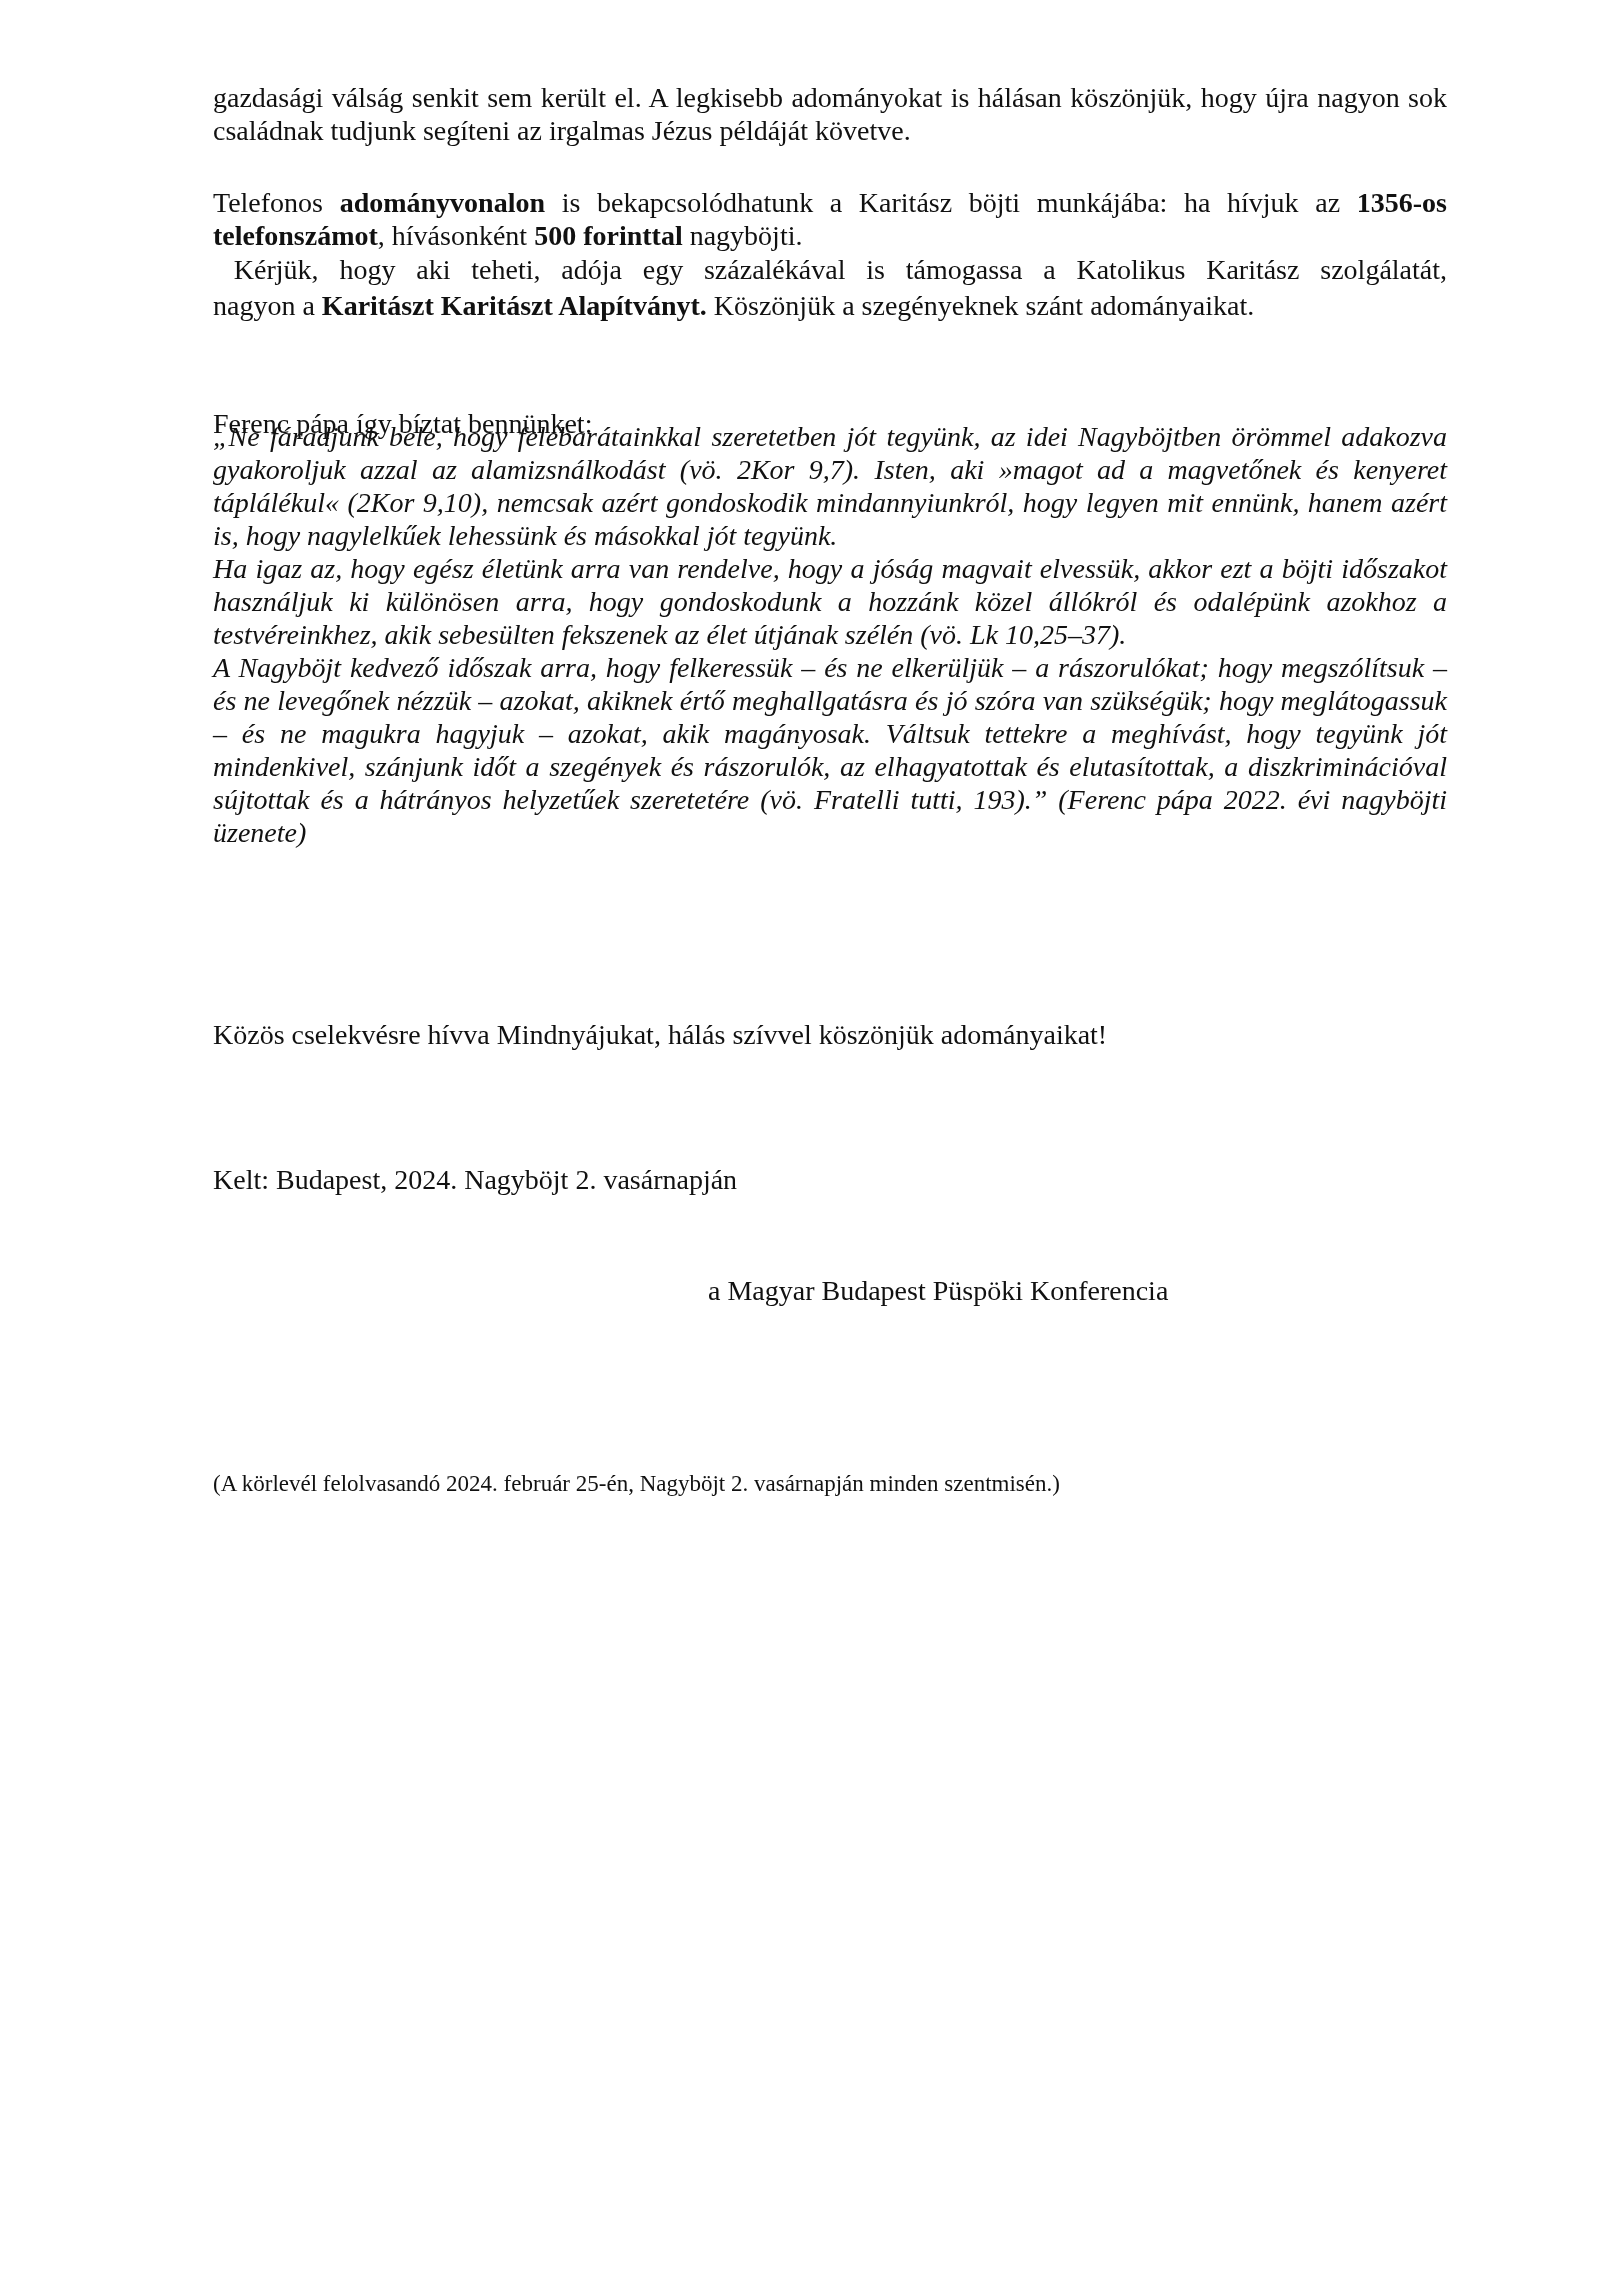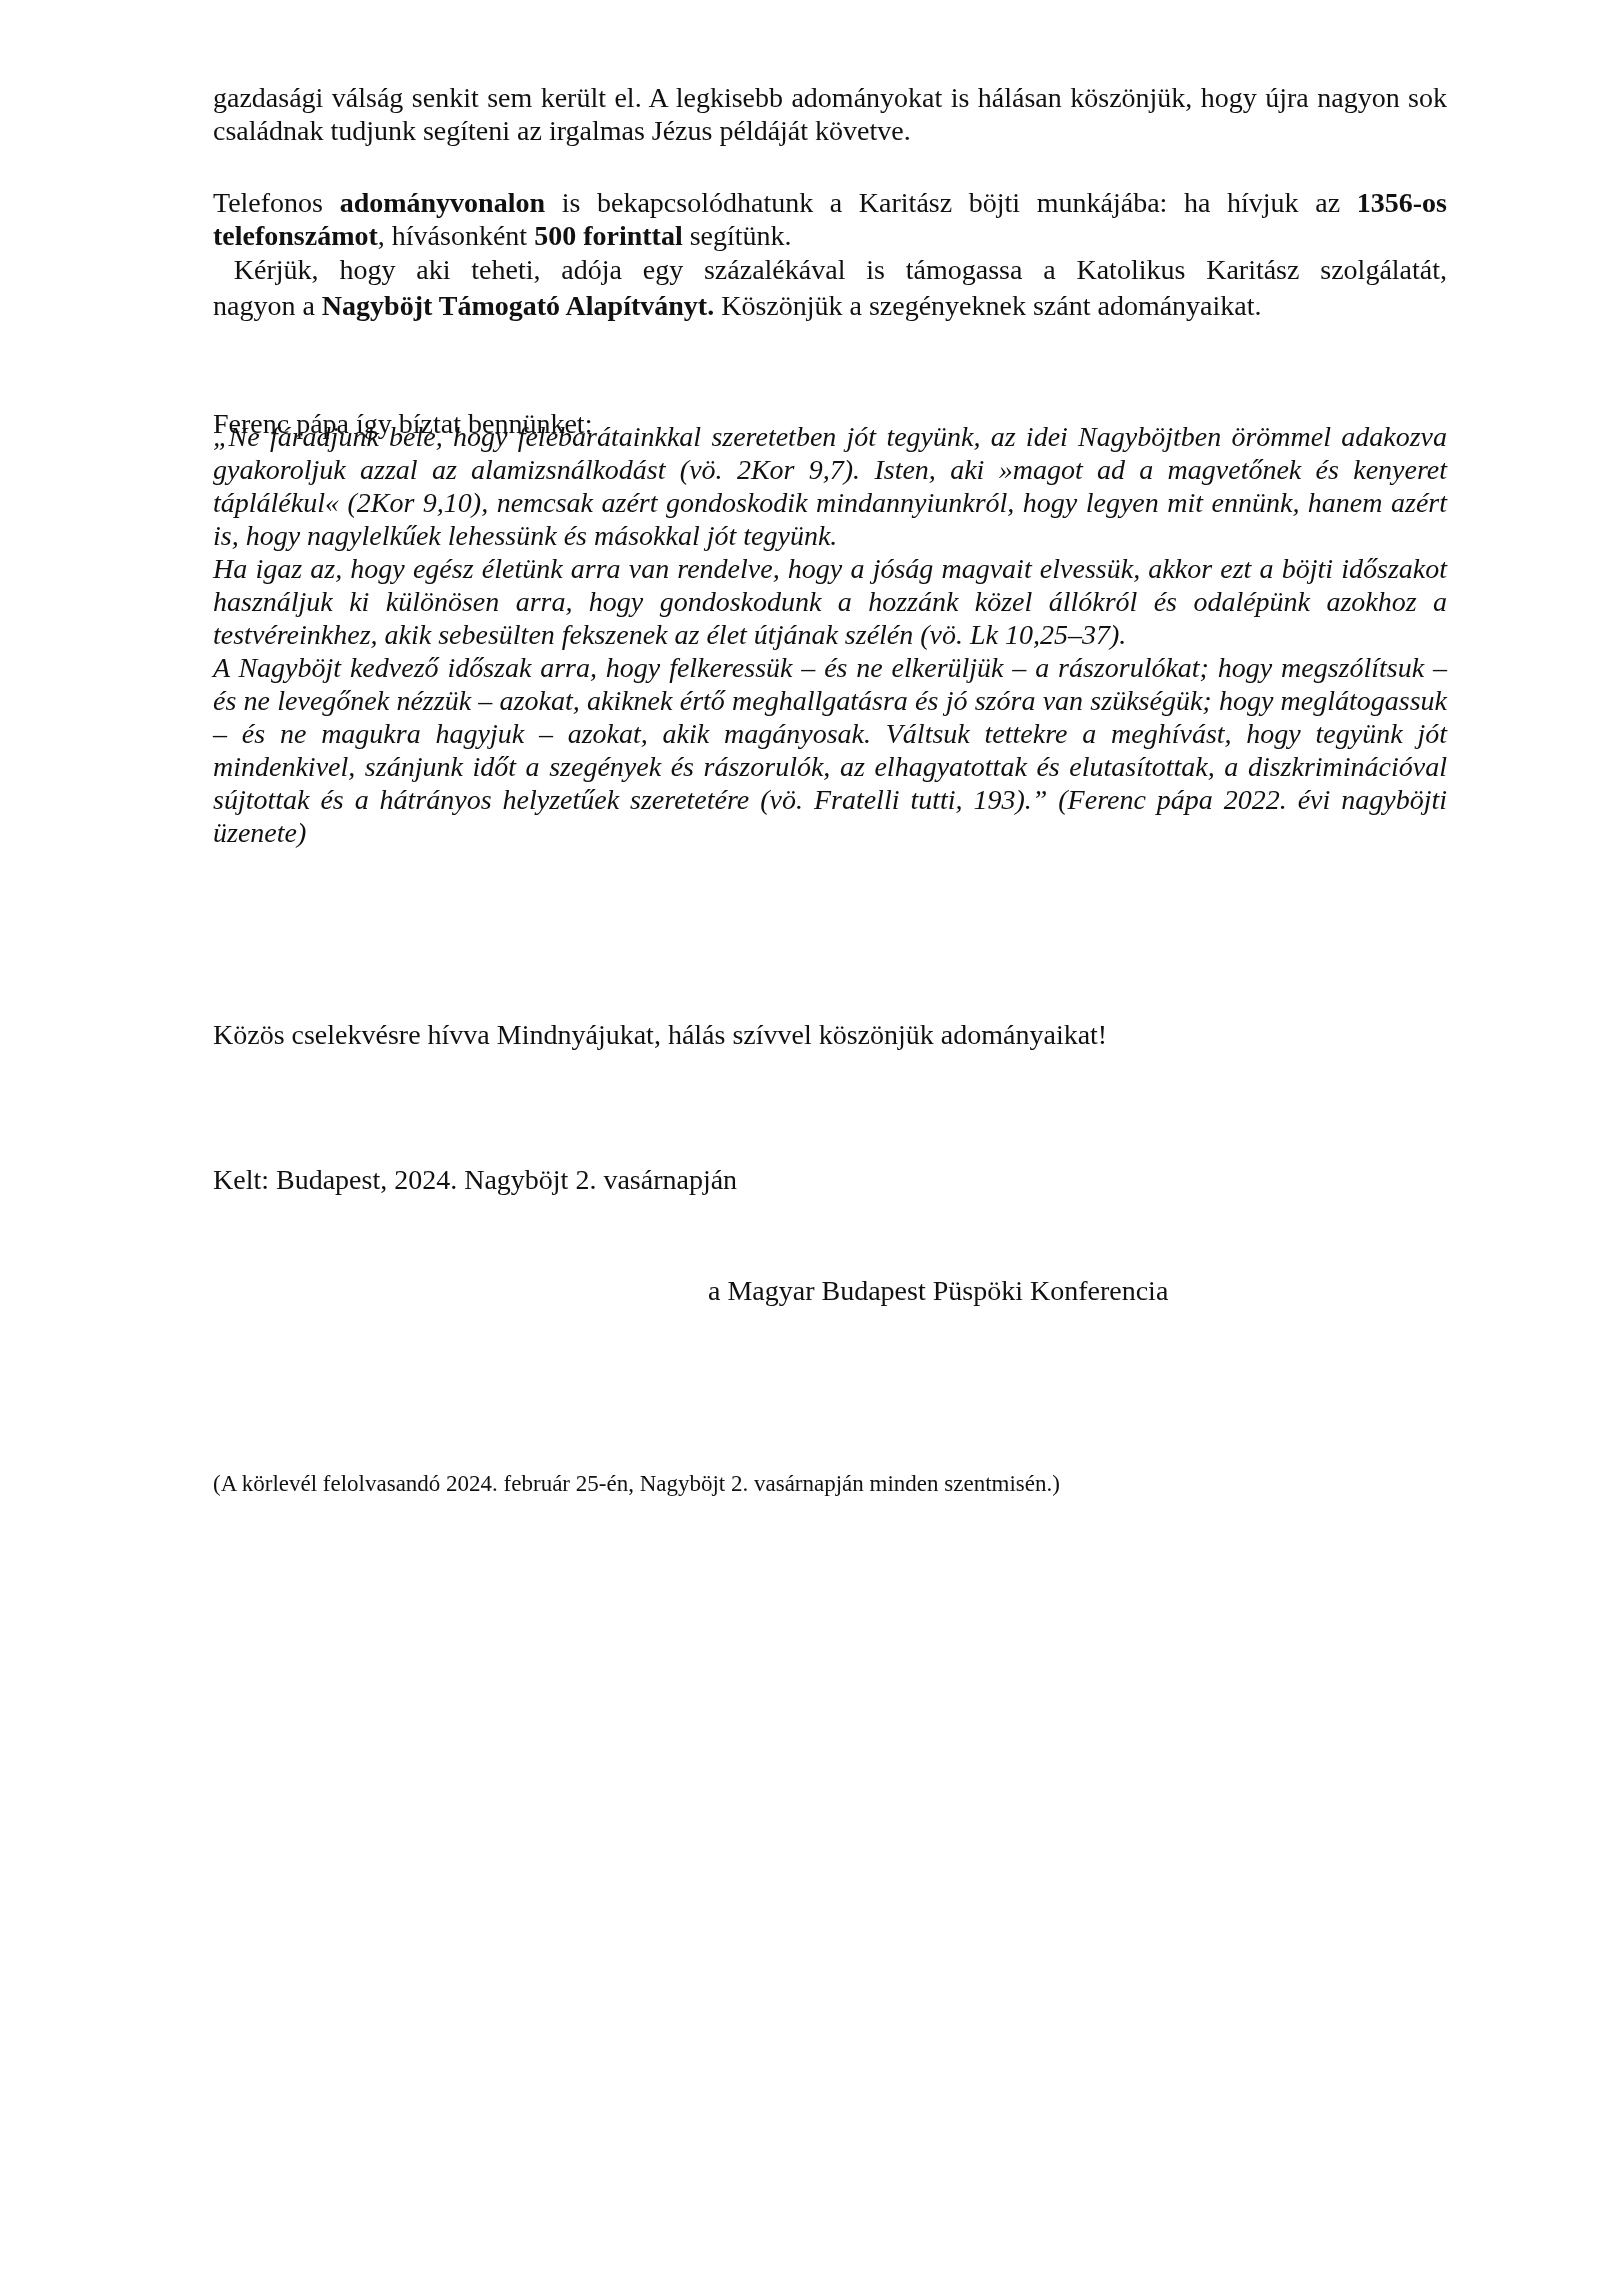--- a/index.html
+++ b/index.html
@@ -62,26 +62,26 @@
 </head>
 <body>
 
 <div class="page">
 
   <div class="block" id="p-intro">
     <p>gazdasági válság senkit sem került el. A legkisebb adományokat is hálásan köszönjük, hogy újra nagyon sok családnak tudjunk segíteni az irgalmas Jézus példáját követve.</p>
   </div>
 
   <div class="block" id="p-phone">
-    <p><span>Telefonos </span><b>adományvonalon</b><span> is bekapcsolódhatunk a Karitász böjti munkájába: ha hívjuk az </span><b>1356-os telefonszámot</b><span>, hívásonként </span><b>500 forinttal</b><span> segítünk.</span></p>
+    <p><span>Telefonos </span><b>adományvonalon</b><span> is bekapcsolódhatunk a Karitász böjti munkájába: ha hívjuk az </span><b>1356-os telefonszámot</b><span>, hívásonként </span><b>500 forinttal</b><span> nagyböjti.</span></p>
   </div>
 
   <div class="block" id="p-tax">
     <p class="justify-last" style="white-space: pre;"> Kérjük, hogy aki teheti, adója egy százalékával is támogassa a Katolikus Karitász szolgálatát,</p>
-    <p class="line2"><span>nagyon a </span><b>Nagyböjt Támogató Alapítványt.</b><span> Köszönjük a szegényeknek szánt adományaikat.</span></p>
+    <p class="line2"><span>nagyon a </span><b>Karitászt Karitászt Alapítványt.</b><span> Köszönjük a szegényeknek szánt adományaikat.</span></p>
   </div>
 
   <div class="block" id="p-pope-intro">
     <p>Ferenc pápa így bíztat bennünket:</p>
   </div>
 
   <div class="block italic" id="p-quote">
     <p>„Ne fáradjunk bele, hogy felebarátainkkal szeretetben jót tegyünk, az idei Nagyböjtben örömmel adakozva gyakoroljuk azzal az alamizsnálkodást (vö. 2Kor 9,7). Isten, aki »magot ad a magvetőnek és kenyeret táplálékul« (2Kor 9,10), nemcsak azért gondoskodik mindannyiunkról, hogy legyen mit ennünk, hanem azért is, hogy nagylelkűek lehessünk és másokkal jót tegyünk.</p>
     <p>Ha igaz az, hogy egész életünk arra van rendelve, hogy a jóság magvait elvessük, akkor ezt a böjti időszakot használjuk ki különösen arra, hogy gondoskodunk a hozzánk közel állókról és odalépünk azokhoz a testvéreinkhez, akik sebesülten fekszenek az élet útjának szélén (vö. Lk 10,25–37).</p>
     <p>A Nagyböjt kedvező időszak arra, hogy felkeressük – és ne elkerüljük – a rászorulókat; hogy megszólítsuk – és ne levegőnek nézzük – azokat, akiknek értő meghallgatásra és jó szóra van szükségük; hogy meglátogassuk – és ne magukra hagyjuk – azokat, akik magányosak. Váltsuk tettekre a meghívást, hogy tegyünk jót mindenkivel, szánjunk időt a szegények és rászorulók, az elhagyatottak és elutasítottak, a diszkriminációval sújtottak és a hátrányos helyzetűek szeretetére (vö. Fratelli tutti, 193).” (Ferenc pápa 2022. évi nagyböjti üzenete)</p>

